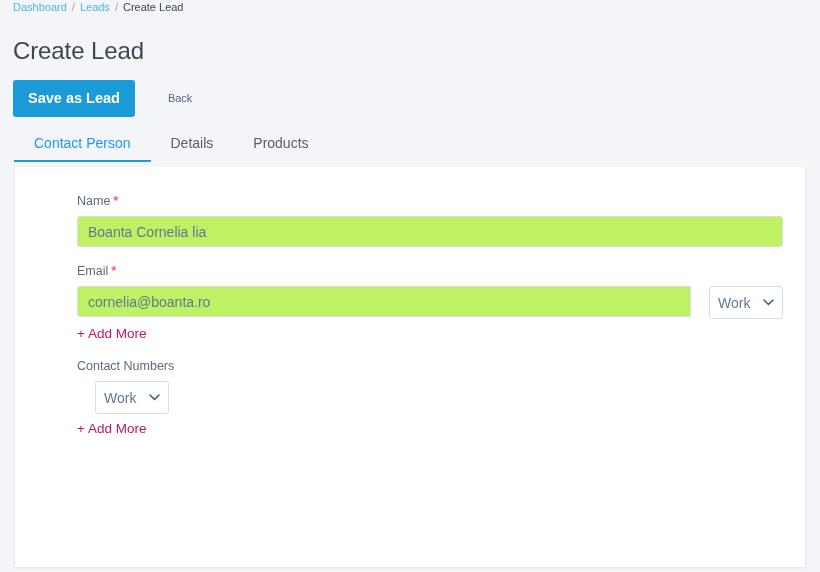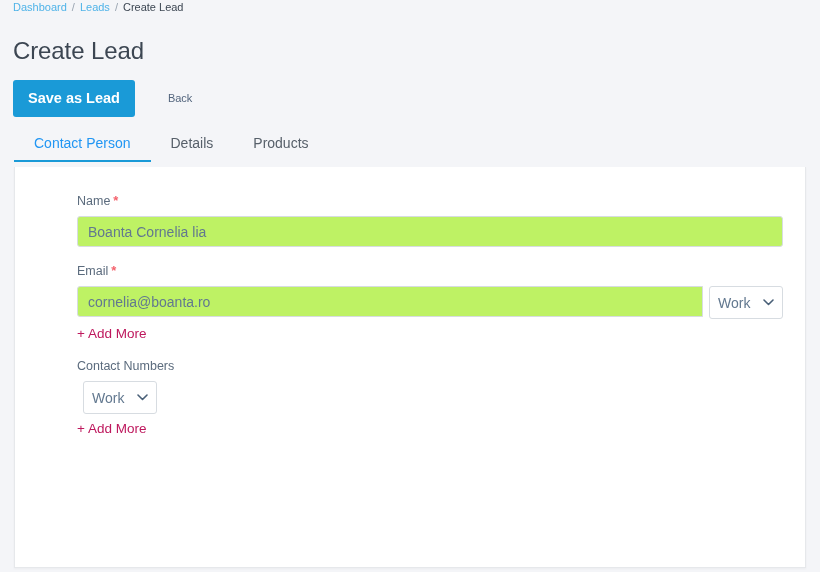--- a/index.html
+++ b/index.html
@@ -189,21 +189,21 @@
     outline: none;
     -webkit-appearance: none;
     -moz-appearance: none;
     appearance: none;
     cursor: pointer;
     position: relative;
   }
   .select-wrap {
     position: relative;
     flex: 0 0 74px;
-    margin-left: 6px;
+    margin-left: 18px;
   }
   .select-wrap .select {
     margin-left: 0;
     width: 100%;
   }
   .chevron {
     position: absolute;
     right: 9px;
     top: 0;
     height: 33px;

